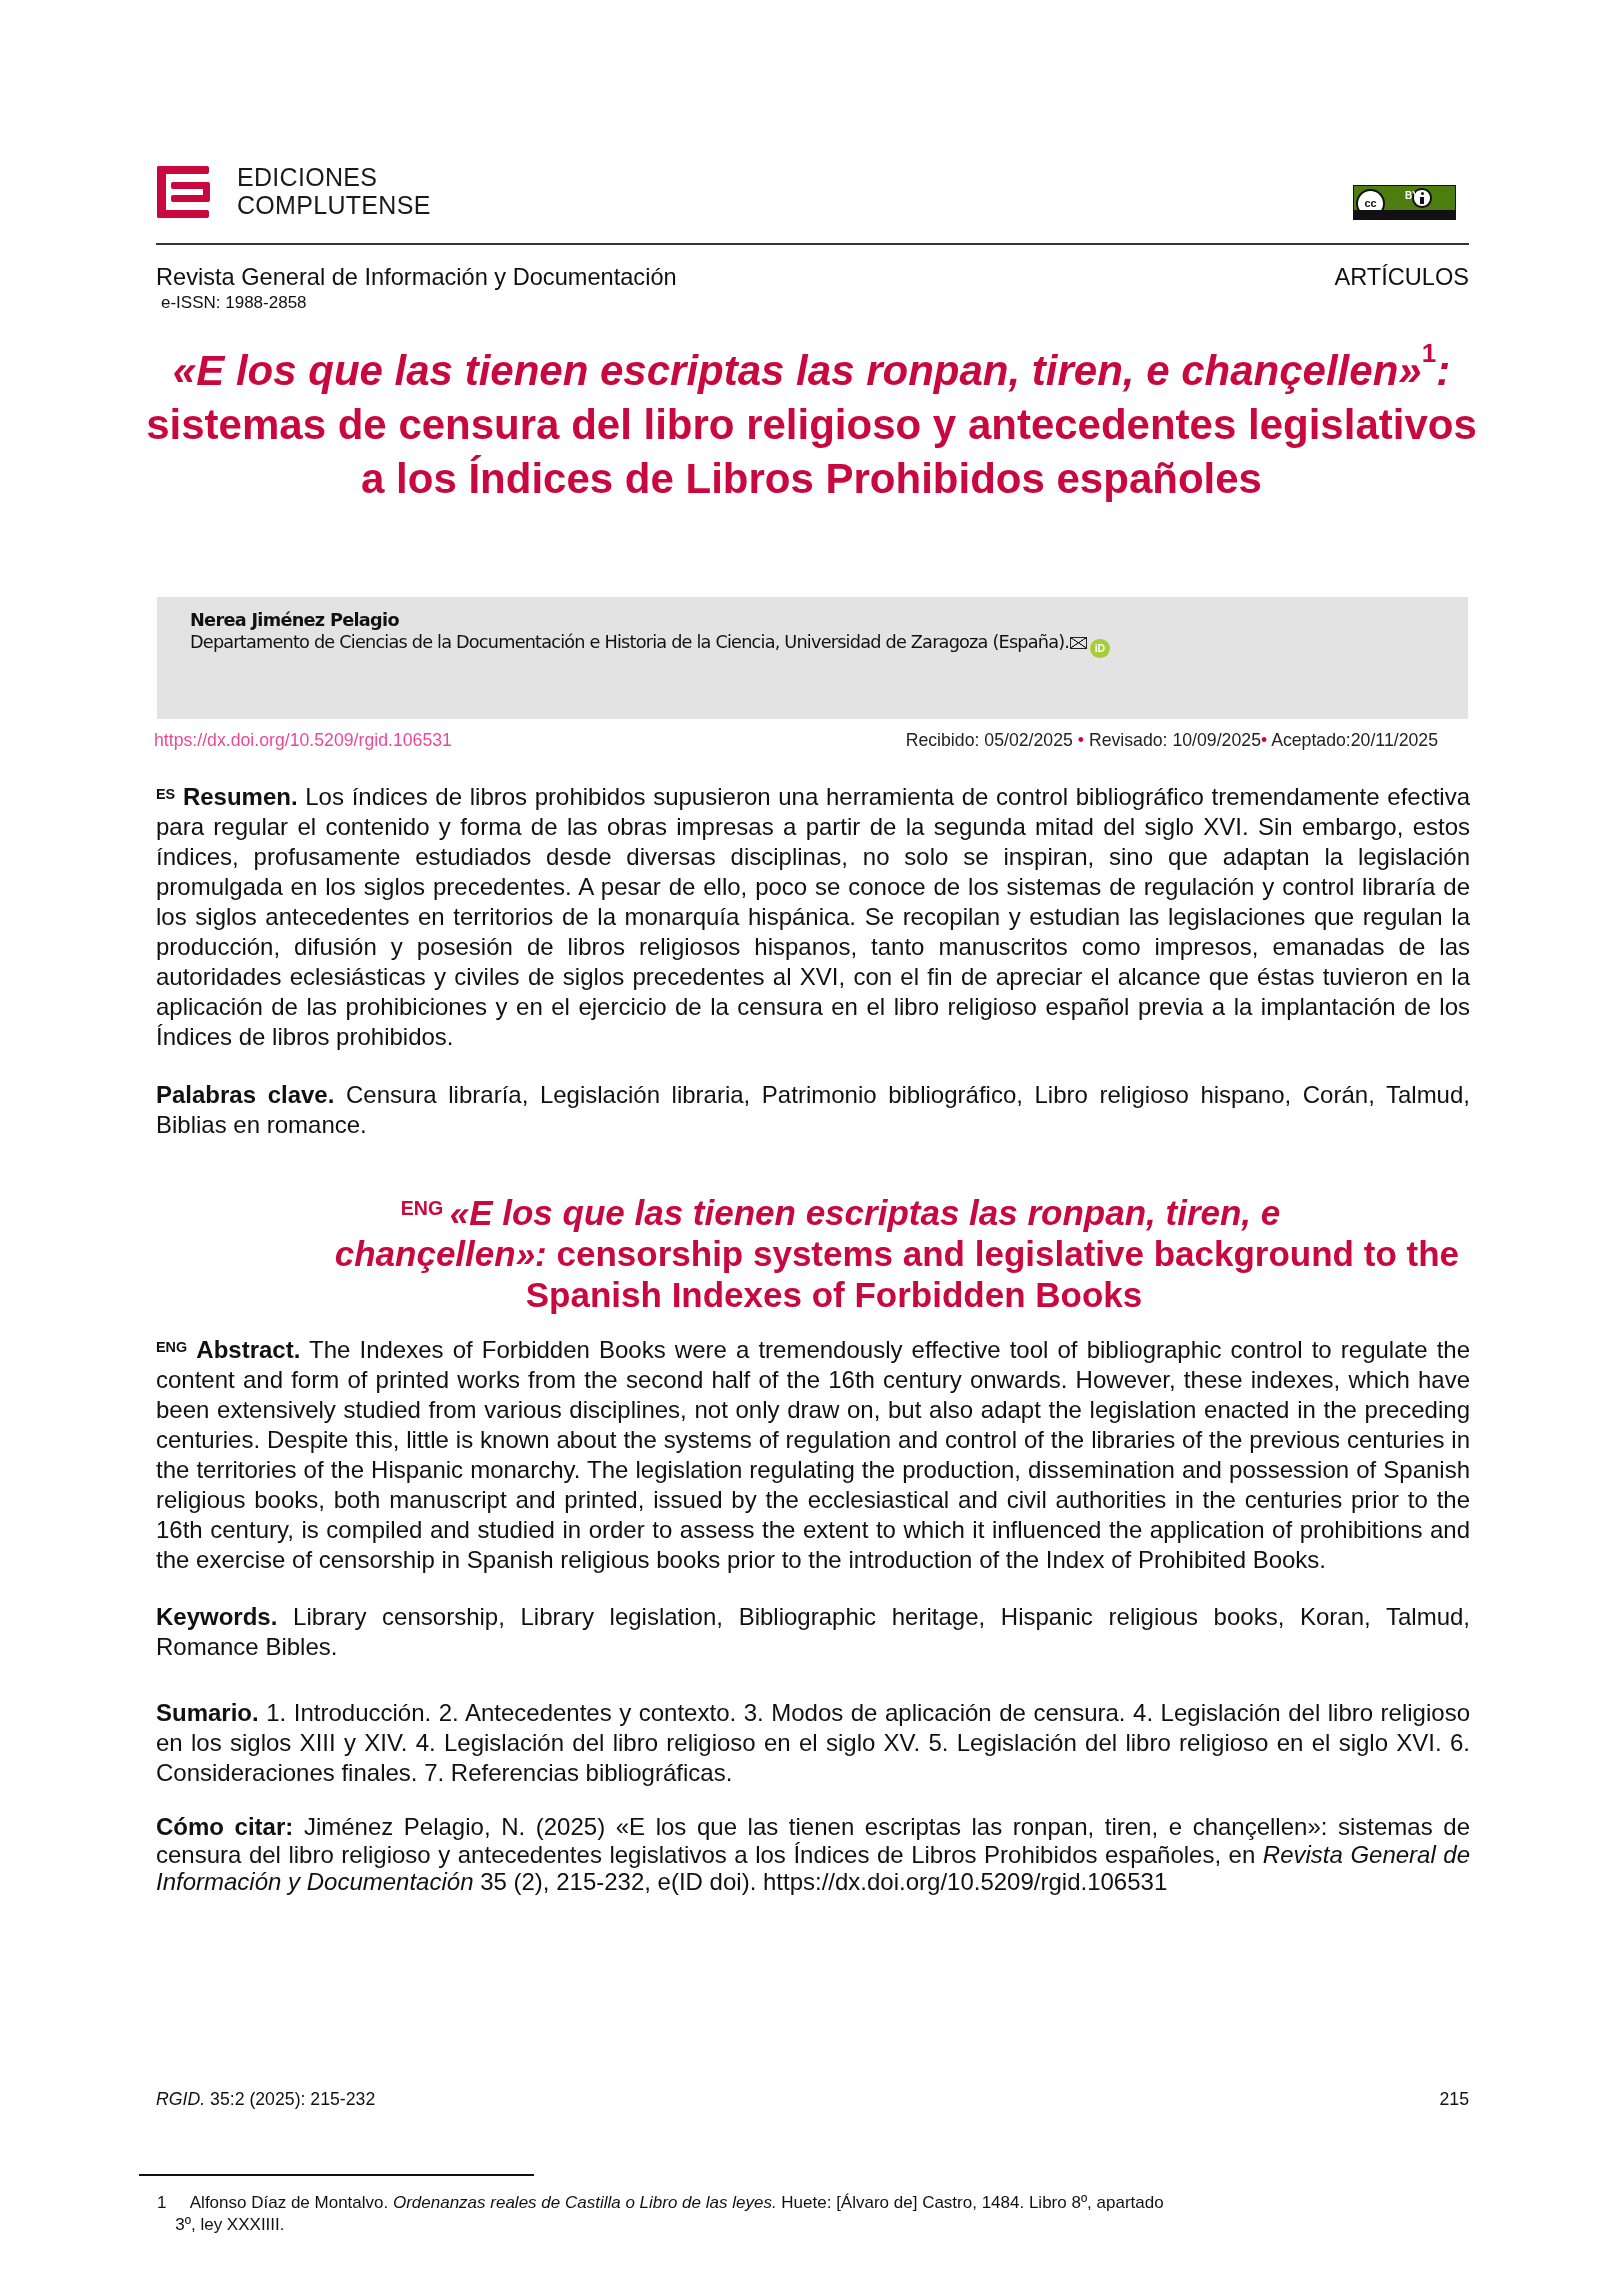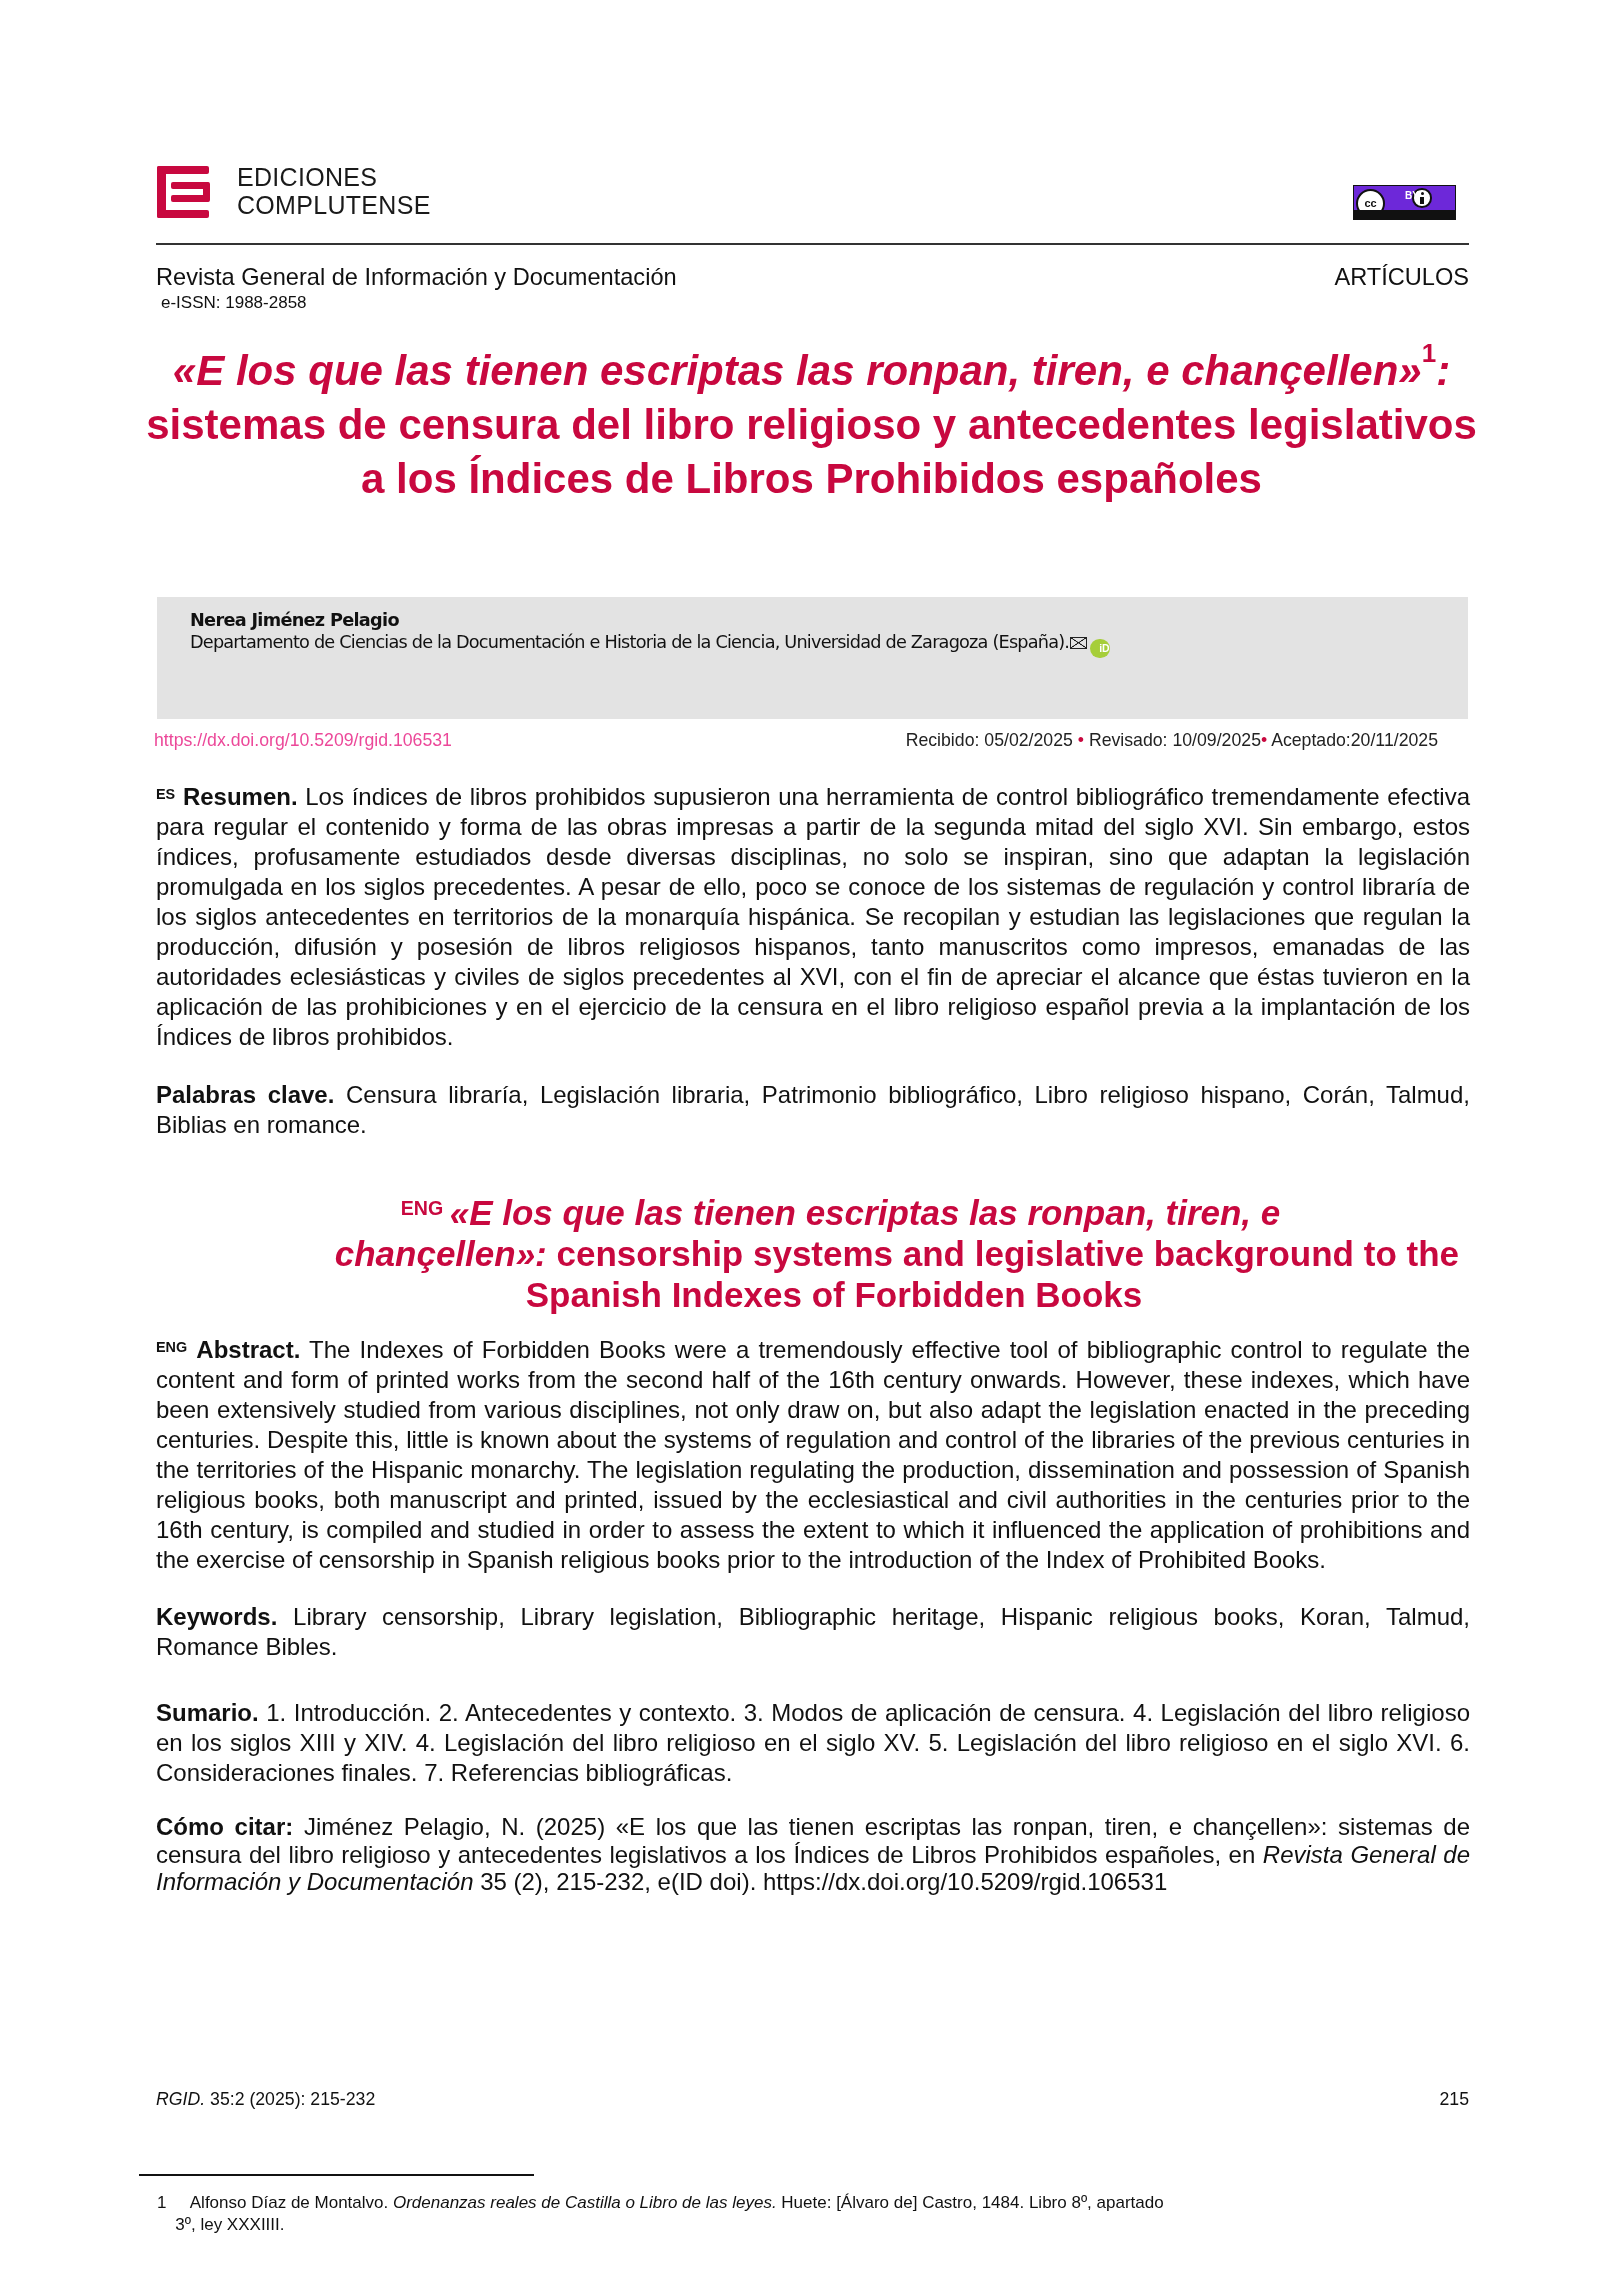--- a/index.html
+++ b/index.html
@@ -4,21 +4,21 @@
 <style>
   html, body { margin: 0; padding: 0; background: #ffffff; }
   body { width: 1623px; height: 2295px; position: relative; overflow: hidden;
          font-family: "Liberation Sans", sans-serif; color: #111111; }
   .abs { position: absolute; }
 
   
   .logo { left: 157px; top: 166px; width: 52px; height: 52px; }
   .logo div { position: absolute; background: #C8083F; border-radius: 2px; }
   .publisher { left: 237px; top: 164px; font-size: 25px; line-height: 27.5px; letter-spacing: 0.3px; color: #1a1a1a; }
-  .cc-badge { left: 1353px; top: 185px; width: 103px; height: 35px; background: #6d28d9; border: 1.3px solid #111; box-sizing: border-box; }
+  .cc-badge { left: 1353px; top: 185px; width: 103px; height: 35px; background: #4d7c0f; border: 1.3px solid #111; box-sizing: border-box; }
   .cc-badge .by-strip { position: absolute; left: 0; right: 0; bottom: 0; height: 9.2px; background: #111; }
   .cc-badge .by-txt { position: absolute; left: 51px; bottom: 18px; color: #fff; font-size: 10px; font-weight: bold; }
   .cc-badge .cc-circle { position: absolute; left: 2px; top: 2.6px; width: 29px; height: 29px; border-radius: 50%; background: #fff; border: 2px solid #111; box-sizing: border-box; display:flex; align-items:center; justify-content:center; font-weight:bold; font-size:11px; }
   .cc-badge .i-circle { position: absolute; left: 58px; top: 2px; width: 19.6px; height: 19.6px; border-radius: 50%; background: #fff; border: 2px solid #111; box-sizing: border-box; }
   .cc-badge .i-circle::before { content:""; position:absolute; left:6.5px; top:2px; width:3.3px; height:3.3px; border-radius:50%; background:#111; }
   .cc-badge .i-circle::after { content:""; position:absolute; left:5.9px; top:6.5px; width:4.6px; height:7.9px; background:#111; }
   .top-rule { left: 156px; top: 243px; width: 1313px; height: 2px; background: #333; }
 
   .journal { left: 156px; top: 264px; font-size: 23.6px; line-height: 26px; }
   .section-label { right: 154px; top: 264px; font-size: 23.6px; line-height: 26px; }
@@ -28,21 +28,21 @@
   .title { left: 139px; top: 344px; width: 1345px; text-align: center; color: #C8083F;
            font-weight: bold; font-size: 42px; line-height: 54px; }
   .title i { font-style: italic; }
   .title sup { font-size: 26px; vertical-align: top; line-height: 0; position: relative; top: 9.2px; }
 
   
   .author-box { left: 157px; top: 597px; width: 1311px; height: 122px; background: #E3E3E3; }
   .author-name { left: 190px; top: 610px; font-weight: bold; font-size: 17.7px; line-height: 21px; font-family: "DejaVu Sans", sans-serif; letter-spacing: -0.7px; }
   .affiliation { left: 190px; top: 632px; font-size: 17.7px; line-height: 21px; font-family: "DejaVu Sans", sans-serif; letter-spacing: -0.8px; }
   .affiliation .mail { display:inline-block; width: 17px; height: 12.4px; border: 1.3px solid #222; box-sizing:border-box; position: relative; vertical-align: -1.3px; margin-left: 1.3px; background: linear-gradient(to top right, transparent 47%, #222 49%, #222 53%, transparent 55%), linear-gradient(to top left, transparent 47%, #222 49%, #222 53%, transparent 55%); background-size: 100% 100%; }
-  .affiliation .orcid { display:inline-block; width: 19.6px; height: 19.6px; border-radius: 50%; background: #A6CE39; color: #fff; font-size: 10.5px; font-weight: bold; text-align: right; line-height: 19.6px; vertical-align: -3.9px; margin-left: 2.6px; font-family: "Liberation Sans", sans-serif; letter-spacing: 0; }
+  .affiliation .orcid { display:inline-block; width: 19.6px; height: 19.6px; border-radius: 50%; background: #A6CE39; color: #fff; font-size: 10.5px; font-weight: bold; text-align: center; line-height: 19.6px; vertical-align: -3.9px; margin-left: 2.6px; font-family: "Liberation Sans", sans-serif; letter-spacing: 0; }
 
   .doi { left: 154px; top: 730px; font-size: 17.7px; line-height: 21px; color: #ec4899; }
   .dates { right: 185px; top: 730px; font-size: 17.7px; line-height: 21px; color: #222; }
   .dot { color: #C8083F; }
 
   
   .para { left: 156px; width: 1314px; font-size: 24px; line-height: 30px; text-align: justify; }
   .para b { font-weight: bold; }
   .para .lang { font-size: 14.4px; font-weight: bold; vertical-align: top; position: relative; top: -2.6px; }
   .es-abstract { top: 782px; }

